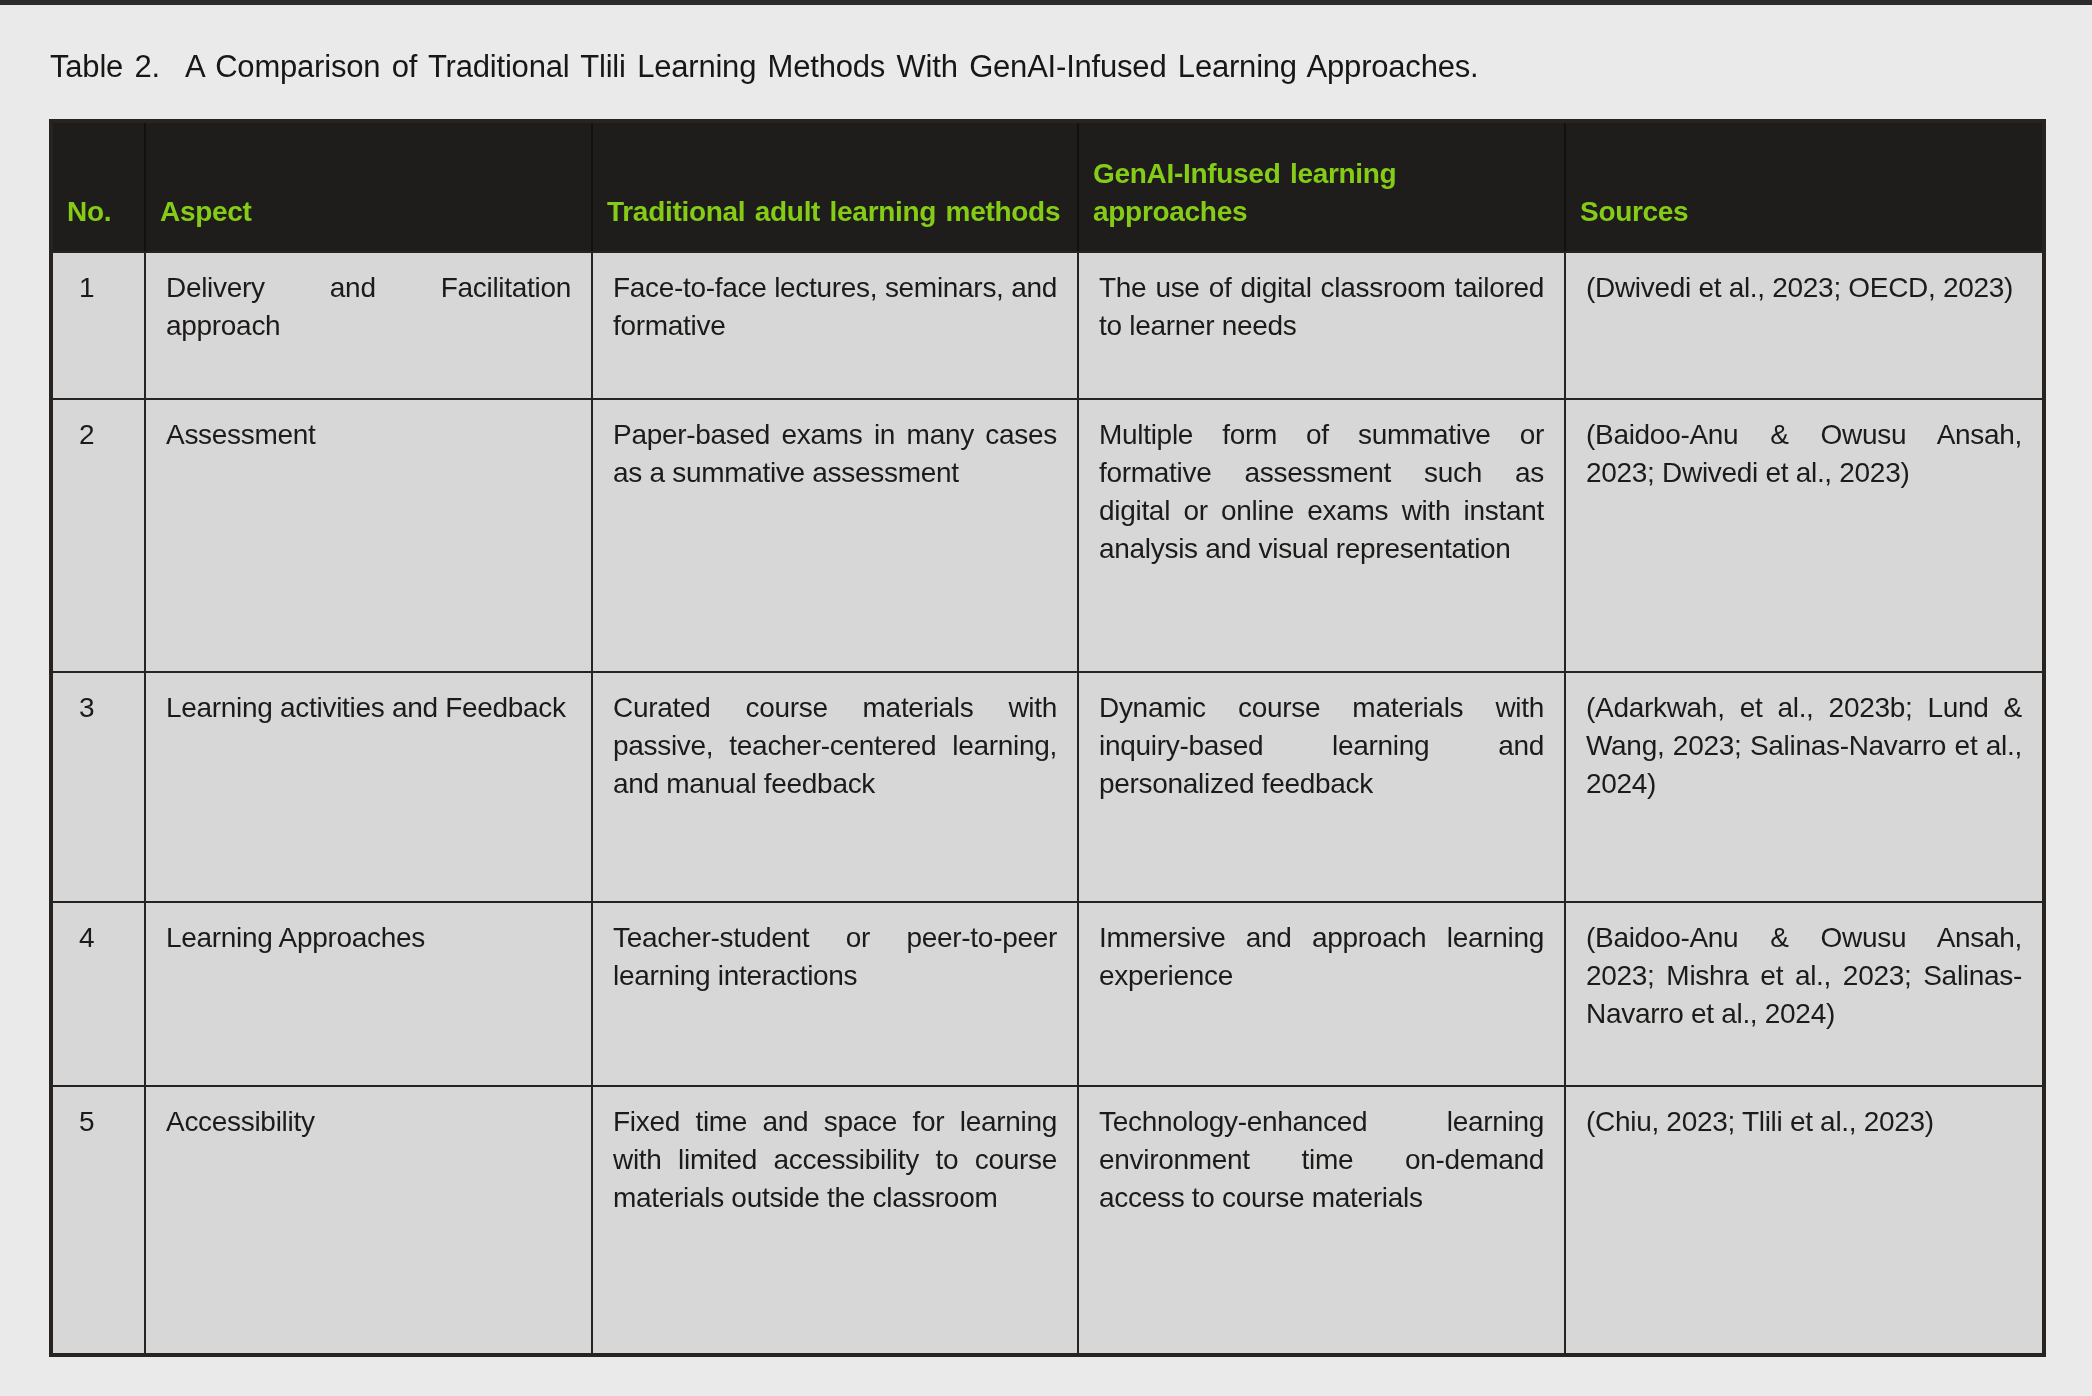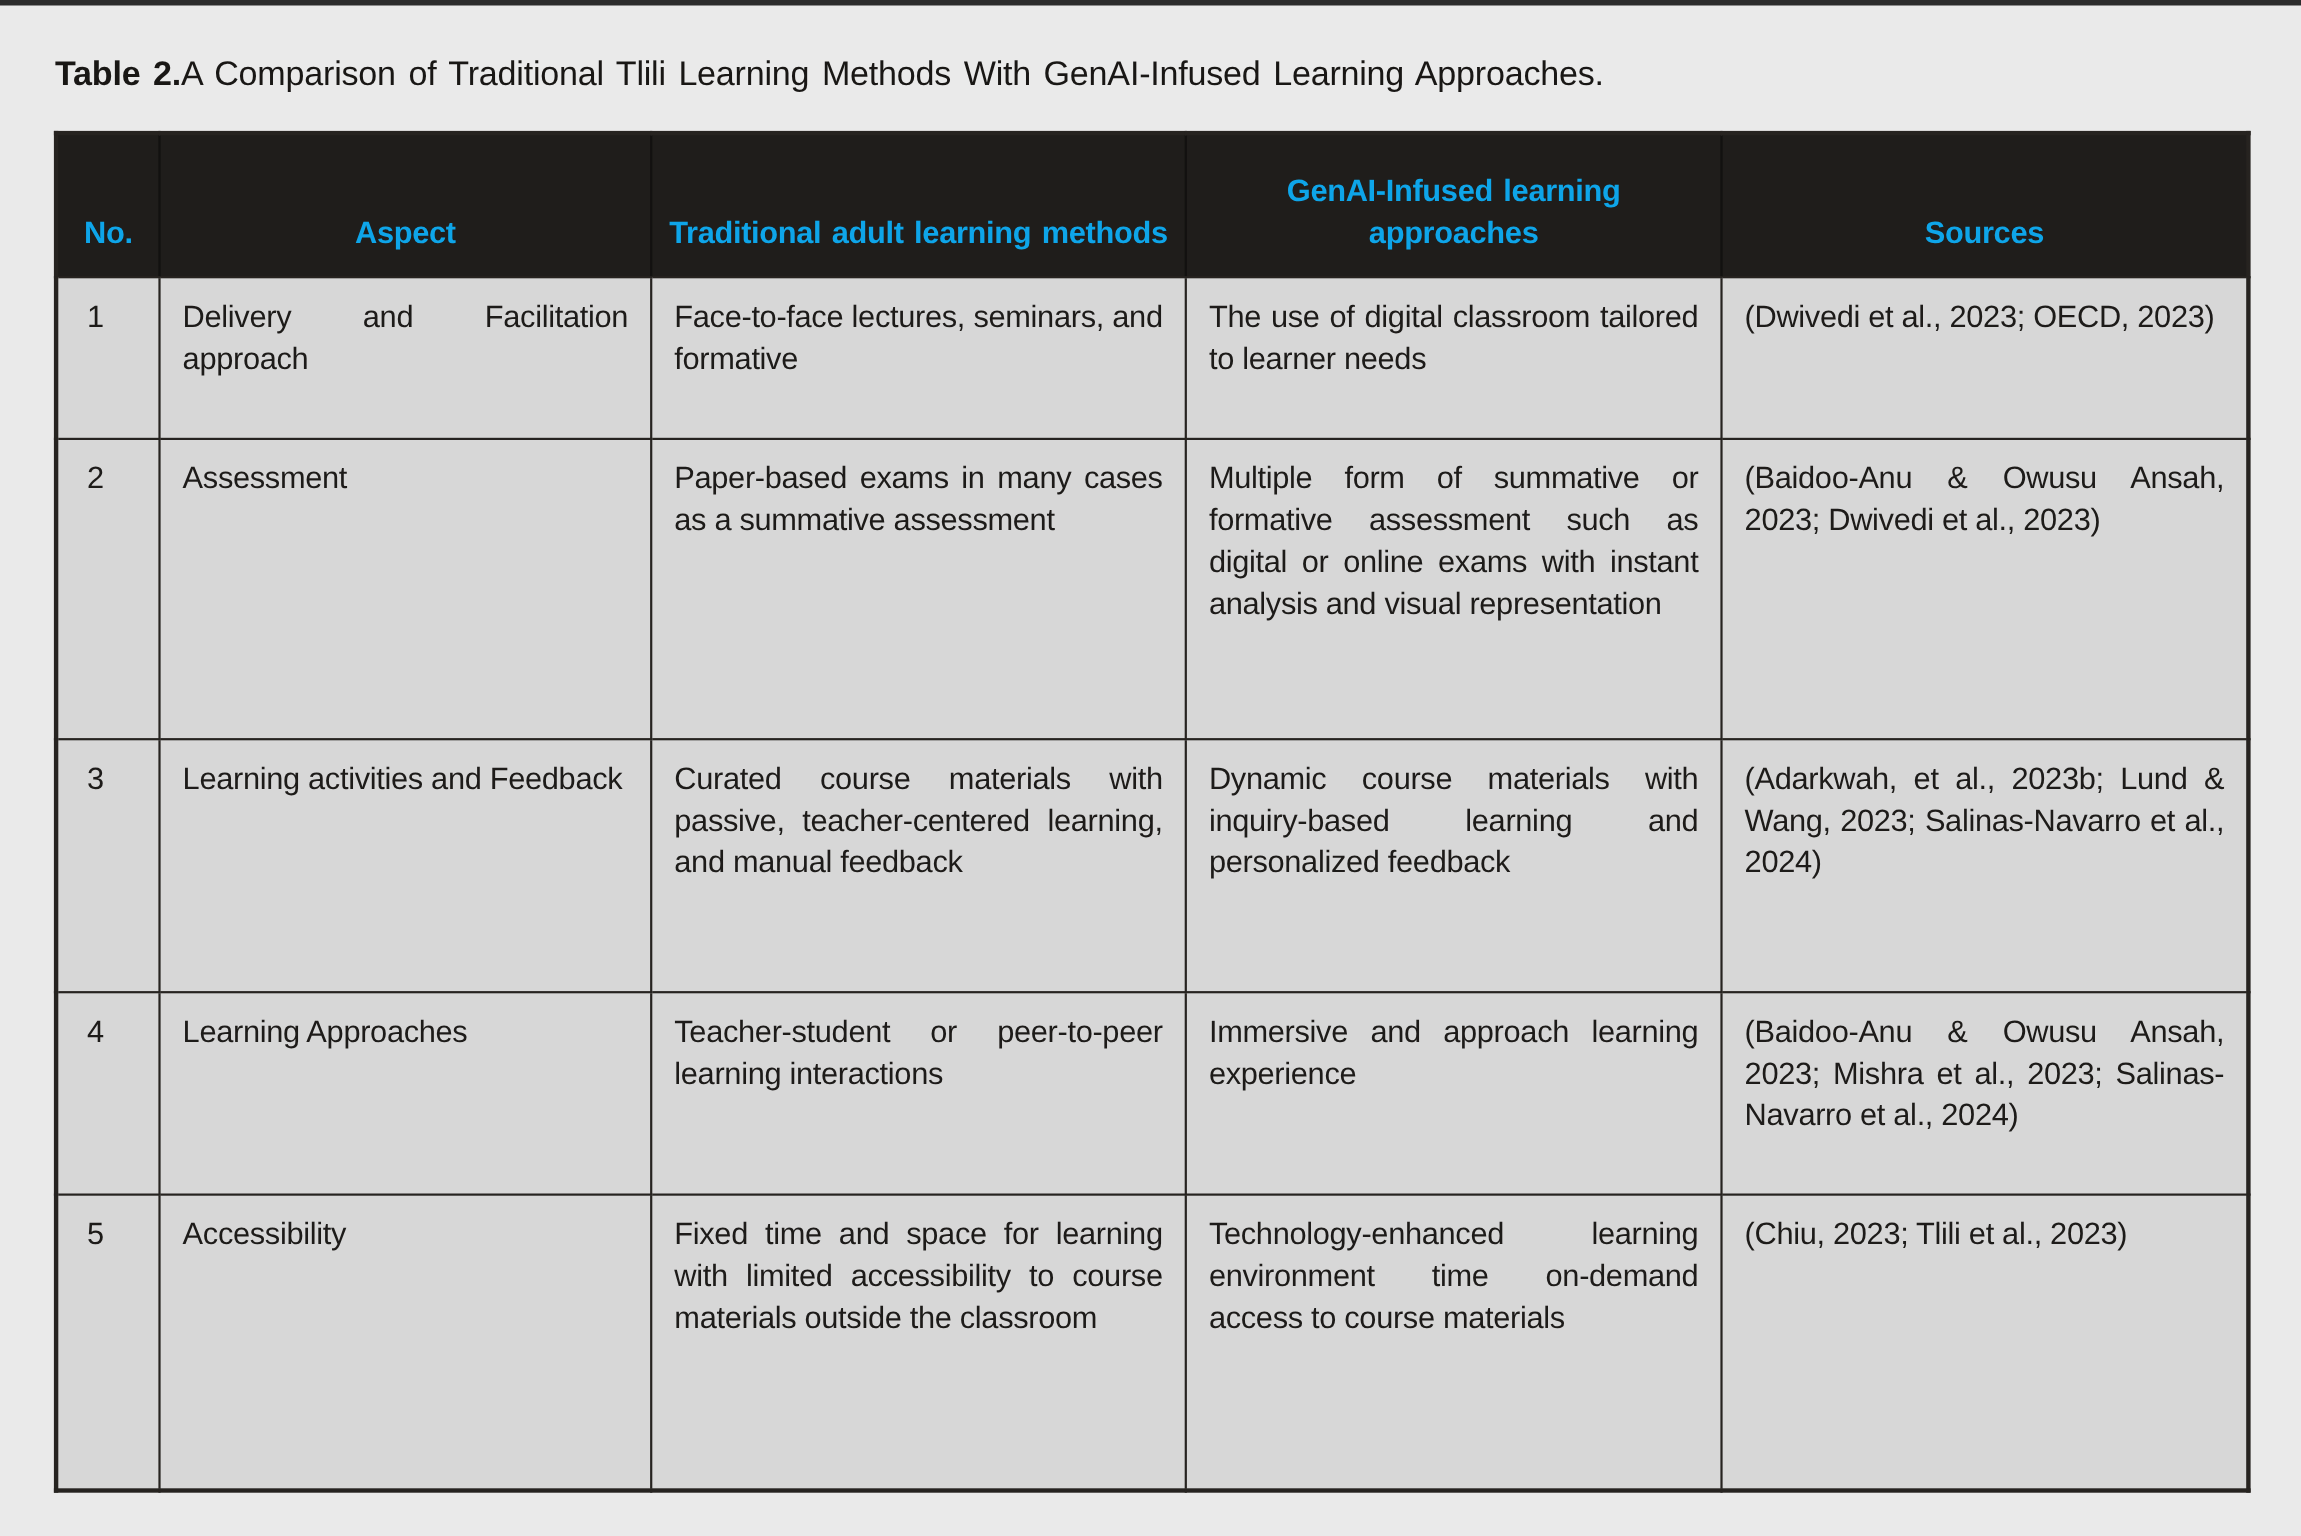--- a/index.html
+++ b/index.html
@@ -15,41 +15,41 @@
     background: #2c2c2c;
   }
   .caption {
     margin: 42px 40px 0 50px;
     font-size: 31px;
     line-height: 40px;
     color: #191715;
     letter-spacing: -0.2px;
     word-spacing: 3px;
   }
-  .caption .label { font-weight: bold; margin-right: 0; }
+  .caption .label { font-weight: normal; margin-right: 25px; }
   table.cmp {
     margin: 32px 0 0 49px;
     width: 1993px;
     border-collapse: collapse;
     table-layout: fixed;
     border: 4px solid #262320;
   }
   th, td {
     border: 2px solid #262320;
     letter-spacing: -0.3px;
   }
   thead tr { height: 131px; }
   th {
     background: #1f1d1b;
-    color: #0ea5e9;
+    color: #84cc16;
     font-size: 28px;
     line-height: 38px;
     font-weight: bold;
     vertical-align: bottom;
-    text-align: center;
+    text-align: left;
     padding: 0 14px 20px 14px;
     border-left: 2px solid #0f766e;
     border-right: 2px solid #121110;
     word-spacing: 2px;
   }
   td {
     background: #d7d7d7;
     color: #1d1b19;
     font-size: 28px;
     line-height: 38px;

